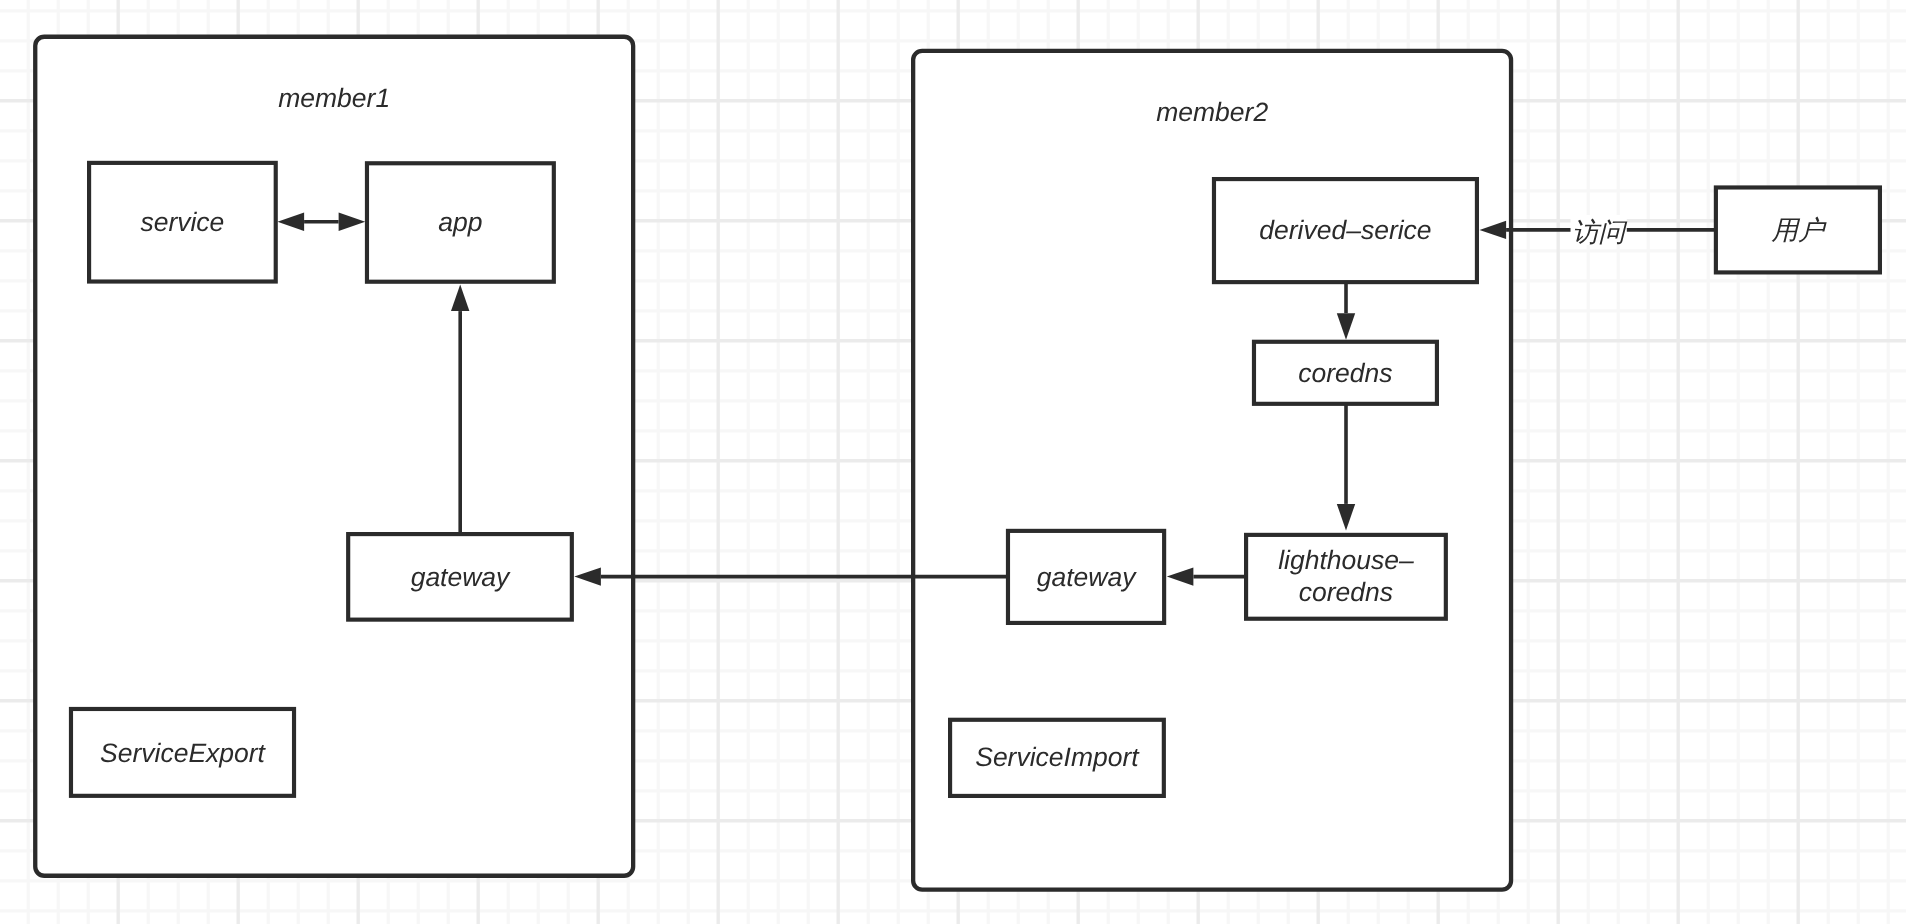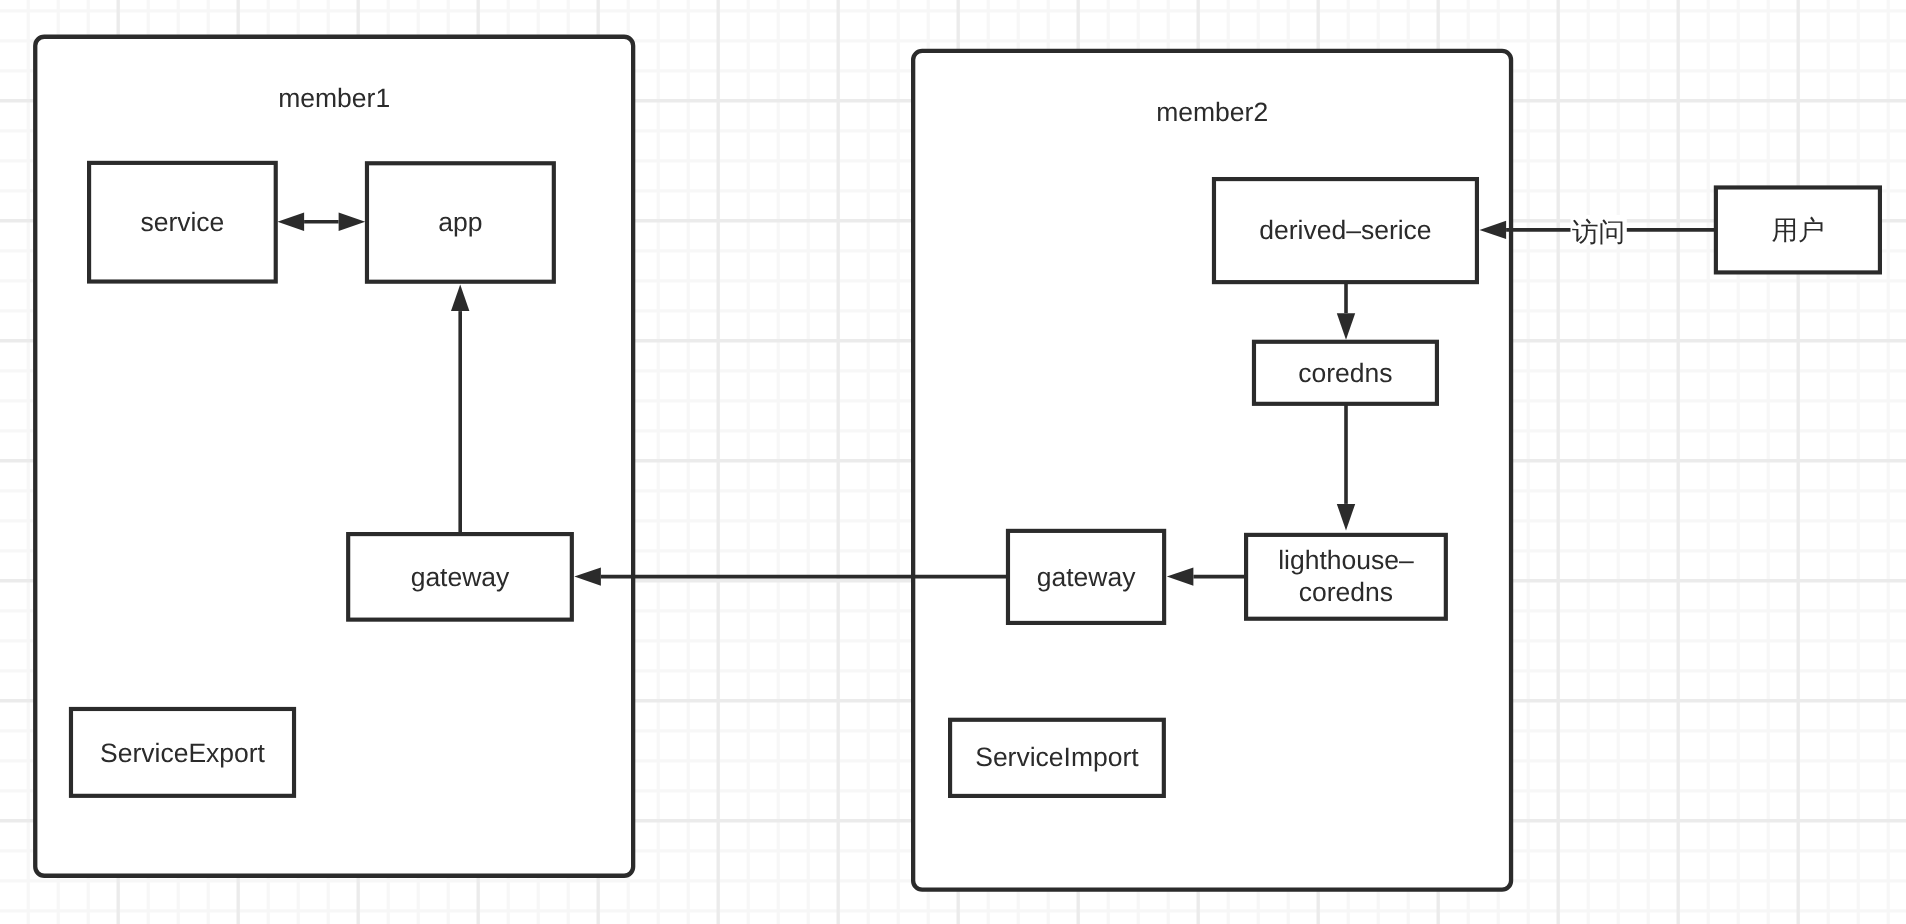--- a/index.html
+++ b/index.html
@@ -1,20 +1,20 @@
 <!DOCTYPE html>
 <html><head>
 <meta charset="utf-8">
 <title>member1 / member2 service mesh diagram</title>
 <style>
   html,body{margin:0;padding:0;background:#ffffff;}
   body{width:1906px;height:924px;overflow:hidden;
        font-family:"Liberation Sans", sans-serif;}
   #canvas{position:relative;width:1506px;height:924px;background:#fff;
-    -webkit-font-smoothing:antialiased;text-rendering:geometricPrecision;}
+    -webkit-font-smoothing:antialiased;text-rendering:geometricPrecision;font-style:italic;}
   #grid,#diagram{position:absolute;left:0;top:0;}
   #diagram text{font-family:"Liberation Sans", sans-serif;
     font-size:26.5px;fill:#2b2b2b;text-anchor:middle;
     dominant-baseline:auto;white-space:pre;}
   .shape{fill:#ffffff;stroke:#2b2b2b;}
   .cluster{fill:#ffffff;stroke:#2b2b2b;}
   .edge{fill:none;stroke:#2b2b2b;stroke-linecap:butt;}
   .ahead{fill:#2b2b2b;stroke:none;}
   .elabel{fill:#2b2b2b;}
 </style>

